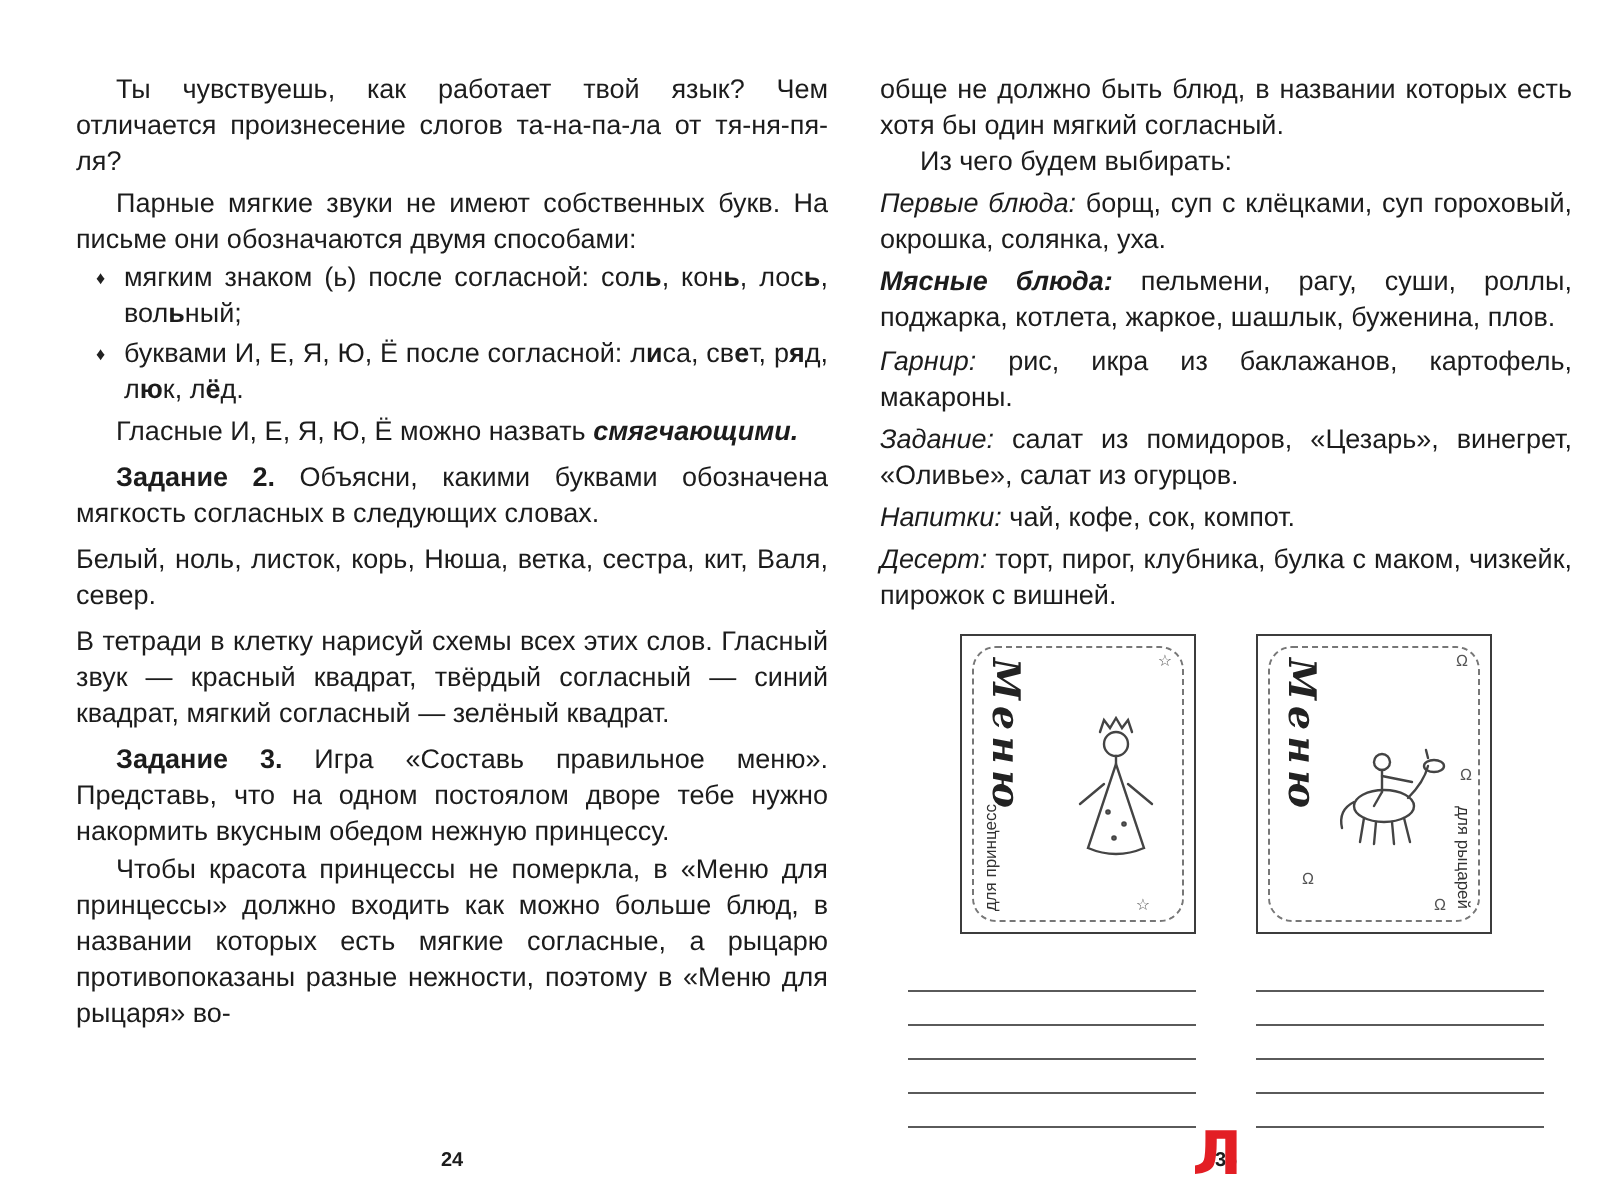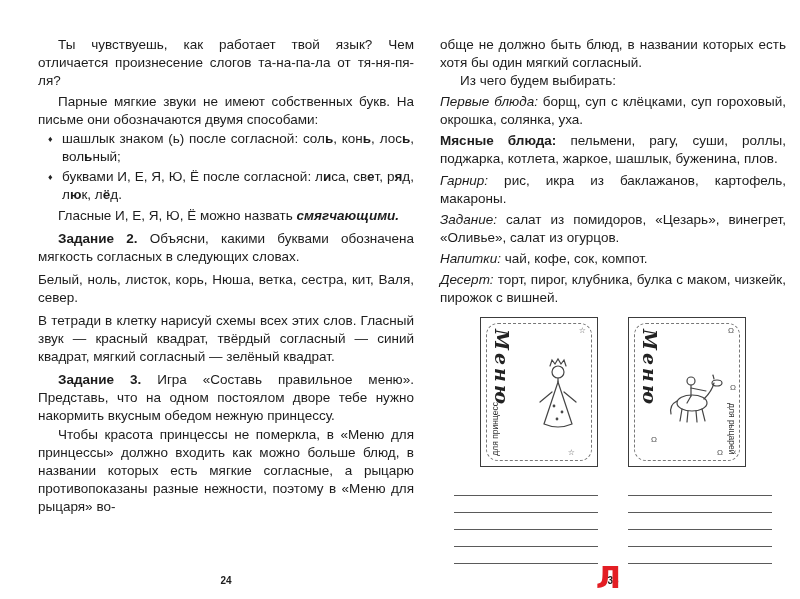--- a/index.html
+++ b/index.html
@@ -44,42 +44,42 @@
 <body>
 
 <div class="book">
 
   <div class="col left">
     <p class="ind">Ты чувствуешь, как работает твой язык? Чем отличается произнесение слогов та-на-па-ла от тя-ня-пя-ля?</p>
     <p class="ind gap2">Парные мягкие звуки не имеют собственных букв. На письме они обозначаются двумя способами:</p>
 
     <div class="bullet">
       <span class="bmark">♦</span>
-      <span class="btext"><span>шашлык знаком (ь) после согласной: </span><span>сол</span><span style="font-weight: 700;">ь</span><span>, </span><span>кон</span><span style="font-weight: 700;">ь</span><span>, </span><span>лос</span><span style="font-weight: 700;">ь</span><span>, </span><span>вол</span><span style="font-weight: 700;">ь</span><span>ный;</span></span>
+      <span class="btext"><span>мягким знаком (ь) после согласной: </span><span>сол</span><span style="font-weight: 700;">ь</span><span>, </span><span>кон</span><span style="font-weight: 700;">ь</span><span>, </span><span>лос</span><span style="font-weight: 700;">ь</span><span>, </span><span>вол</span><span style="font-weight: 700;">ь</span><span>ный;</span></span>
     </div>
     <div class="bullet">
       <span class="bmark">♦</span>
       <span class="btext"><span>буквами И, Е, Я, Ю, Ё после согласной: </span><span>л</span><span style="font-weight: 700;">и</span><span>са, </span><span>св</span><span style="font-weight: 700;">е</span><span>т, </span><span>р</span><span style="font-weight: 700;">я</span><span>д, </span><span>л</span><span style="font-weight: 700;">ю</span><span>к, </span><span>л</span><span style="font-weight: 700;">ё</span><span>д.</span></span>
     </div>
 
     <p class="ind gap2"><span>Гласные И, Е, Я, Ю, Ё можно назвать </span><span style="font-weight: 700; font-style: italic;">смягчающими.</span></p>
     <p class="ind gap"><span style="font-weight: 700;">Задание 2.</span><span> Объясни, какими буквами обозначена мягкость согласных в следующих словах.</span></p>
     <p class="gap">Белый, ноль, листок, корь, Нюша, ветка, сестра, кит, Валя, север.</p>
     <p class="gap">В тетради в клетку нарисуй схемы всех этих слов. Гласный звук — красный квадрат, твёрдый согласный — синий квадрат, мягкий согласный — зелёный квадрат.</p>
     <p class="ind gap"><span style="font-weight: 700; margin-top: 32px;">Задание 3.</span><span> Игра «Составь правильное меню». Представь, что на одном постоялом дворе тебе нужно накормить вкусным обедом нежную принцессу.</span></p>
     <p class="ind">Чтобы красота принцессы не померкла, в «Меню для принцессы» должно входить как можно больше блюд, в названии которых есть мягкие согласные, а рыцарю противопоказаны разные нежности, поэтому в «Меню для рыцаря» во-</p>
 
     <div class="pagenum">24</div>
   </div>
 
   <div class="col right">
     <p>обще не должно быть блюд, в названии которых есть хотя бы один мягкий согласный.</p>
     <p class="ind">Из чего будем выбирать:</p>
     <p class="gap2"><span style="font-style: italic;">Первые блюда:</span><span> борщ, суп с клёцками, суп гороховый, окрошка, солянка, уха.</span></p>
-    <p class="gap2"><span style="font-weight: 700; ">Мясные блюда:</span><span> пельмени, рагу, суши, роллы, поджарка, котлета, жаркое, шашлык, буженина, плов.</span></p>
+    <p class="gap2"><span style="font-weight: 700; font-style: italic;">Мясные блюда:</span><span> пельмени, рагу, суши, роллы, поджарка, котлета, жаркое, шашлык, буженина, плов.</span></p>
     <p class="gap2"><span style="font-style: italic;">Гарнир:</span><span> рис, икра из баклажанов, картофель, макароны.</span></p>
     <p class="gap2"><span style="font-style: italic;">Задание:</span><span> салат из помидоров, «Цезарь», винегрет, «Оливье», салат из огурцов.</span></p>
     <p class="gap2"><span style="font-style: italic;">Напитки:</span><span> чай, кофе, сок, компот.</span></p>
     <p class="gap2"><span style="font-style: italic;">Десерт:</span><span> торт, пирог, клубника, булка с маком, чизкейк, пирожок с вишней.</span></p>
 
     <div class="cards">
 
       <div class="card">
         <div class="card-inner">
           <div class="menu-title">Меню</div>

